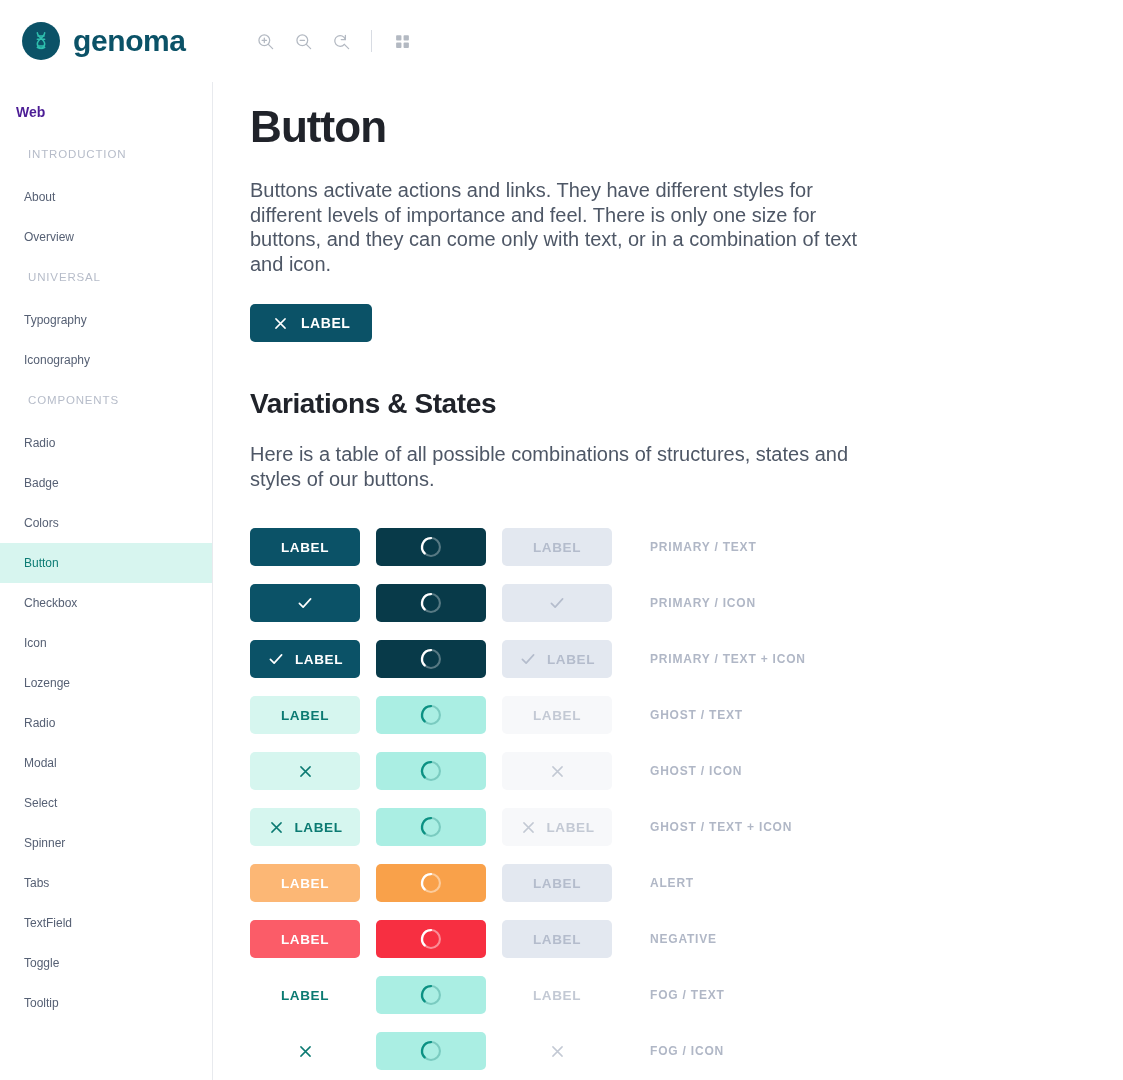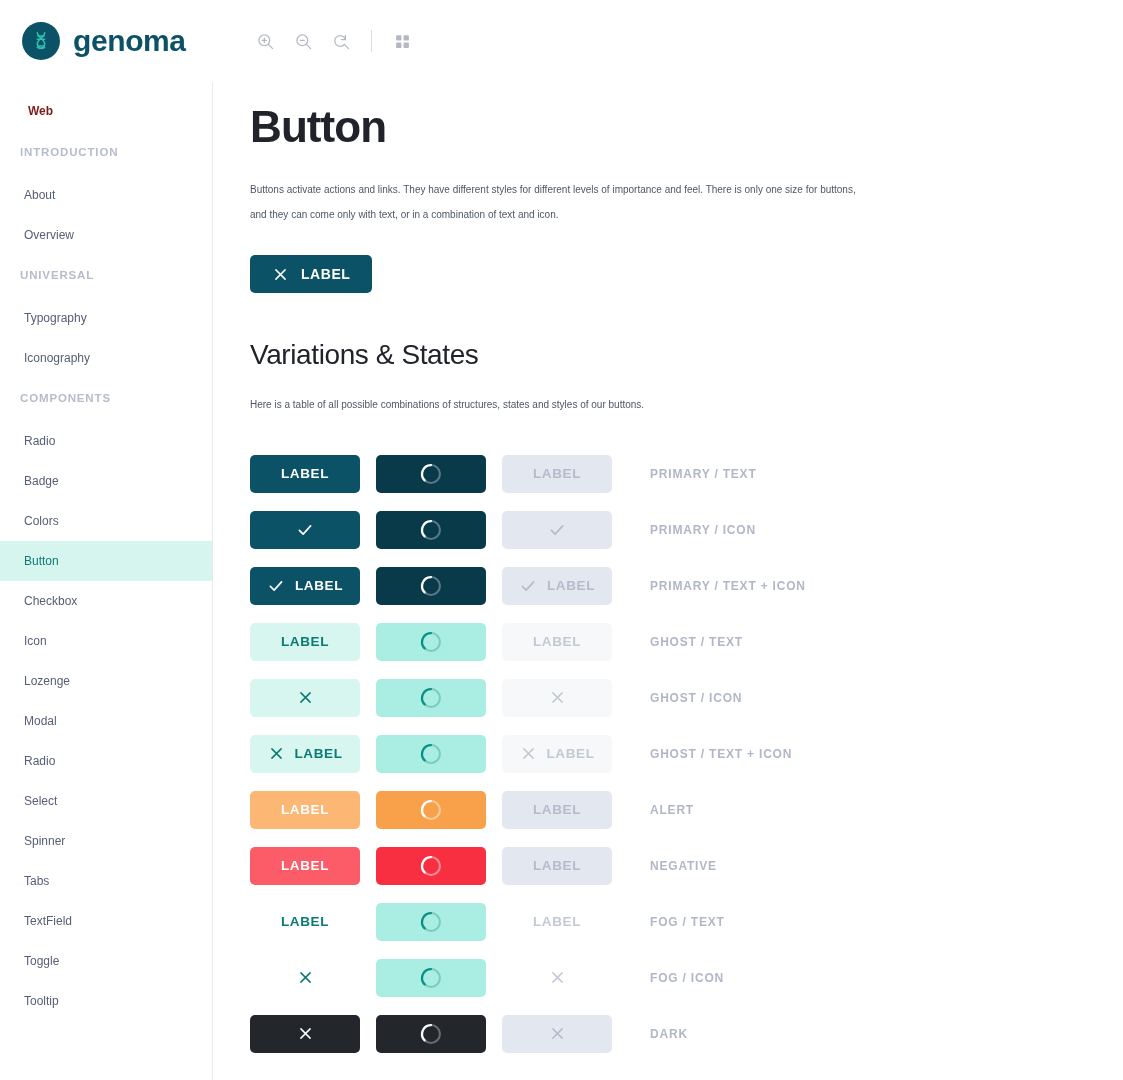--- a/index.html
+++ b/index.html
@@ -30,53 +30,53 @@
 
   
   .body { display: flex; flex: 1 1 auto; min-height: 0; }
 
   
   .sidebar {
     width: 213px; flex: 0 0 213px; border-right: 1px solid #e8eaee;
     padding-top: 22px; overflow: hidden;
   }
   .side-title {
-    font-size: 12px; font-weight: 700; color: #7f1d1d;
-    padding: 0 28px; margin-bottom: 28px;
+    font-size: 14px; font-weight: 700; color: #4c1d95;
+    padding: 0 16px; margin-bottom: 28px;
   }
   .side-group {
-    font-size: 11.5px; font-weight: 700; letter-spacing: 0.85px;
-    color: #b6bcc9; padding: 0 20px; margin-bottom: 17px; text-transform: uppercase;
+    font-size: 11.5px; font-weight: 400; letter-spacing: 0.85px;
+    color: #b6bcc9; padding: 0 28px; margin-bottom: 17px; text-transform: uppercase;
   }
   .side-item {
     font-size: 12px; color: #566074; padding: 10px 24px; cursor: pointer;
     line-height: 20px;
   }
   .side-item.active { background: #d7f5ef; color: #0c7b74; }
   .side-spacer { height: 14px; }
 
   
   .main { flex: 1 1 auto; padding: 20px 40px 0 37px; overflow: hidden; }
   .page-title {
     font-size: 44px; font-weight: 700; color: #20232a;
     letter-spacing: -0.9px; margin-bottom: 26px;
   }
-  .para { font-size: 10px; line-height: 24.5px; color: #4e5766; max-width: 625px; }
+  .para { font-size: 20px; line-height: 24.5px; color: #4e5766; max-width: 625px; }
 
   
   .btn {
     height: 38px; border-radius: 5px; display: inline-flex; align-items: center;
     justify-content: center; gap: 12px; font-size: 14px; font-weight: 700;
     letter-spacing: 0.55px; cursor: pointer; border: none; padding: 0 22px;
     user-select: none;
   }
   .hero-btn { margin-top: 28px; background: #0b5267; color: #ffffff; }
 
   .section-title {
-    font-size: 28px; font-weight: 400; color: #20232a;
+    font-size: 28px; font-weight: 700; color: #20232a;
     letter-spacing: -0.4px; margin-top: 46px; margin-bottom: 22px;
   }
 
   
   .grid { margin-top: 28px; }
   .grid-row { display: flex; align-items: center; height: 56px; }
   .cell { width: 126px; flex: 0 0 126px; display: flex; align-items: center; }
   .demo-btn {
     width: 110px; height: 38px; border-radius: 5px; display: flex;
     align-items: center; justify-content: center; gap: 10px;
@@ -170,22 +170,22 @@
           <div class="side-item">Iconography</div>
           <div class="side-spacer"></div>
           <div class="side-group">COMPONENTS</div>
           <div class="side-item">Radio</div>
           <div class="side-item">Badge</div>
           <div class="side-item">Colors</div>
           <div class="side-item active">Button</div>
           <div class="side-item">Checkbox</div>
           <div class="side-item">Icon</div>
           <div class="side-item">Lozenge</div>
+          <div class="side-item">Radio</div>
           <div class="side-item">Modal</div>
-          <div class="side-item">Radio</div>
           <div class="side-item">Select</div>
           <div class="side-item">Spinner</div>
           <div class="side-item">Tabs</div>
           <div class="side-item">TextField</div>
           <div class="side-item">Toggle</div>
           <div class="side-item">Tooltip</div>
           <div class="side-spacer"></div>
         </div>
     </nav>
 

